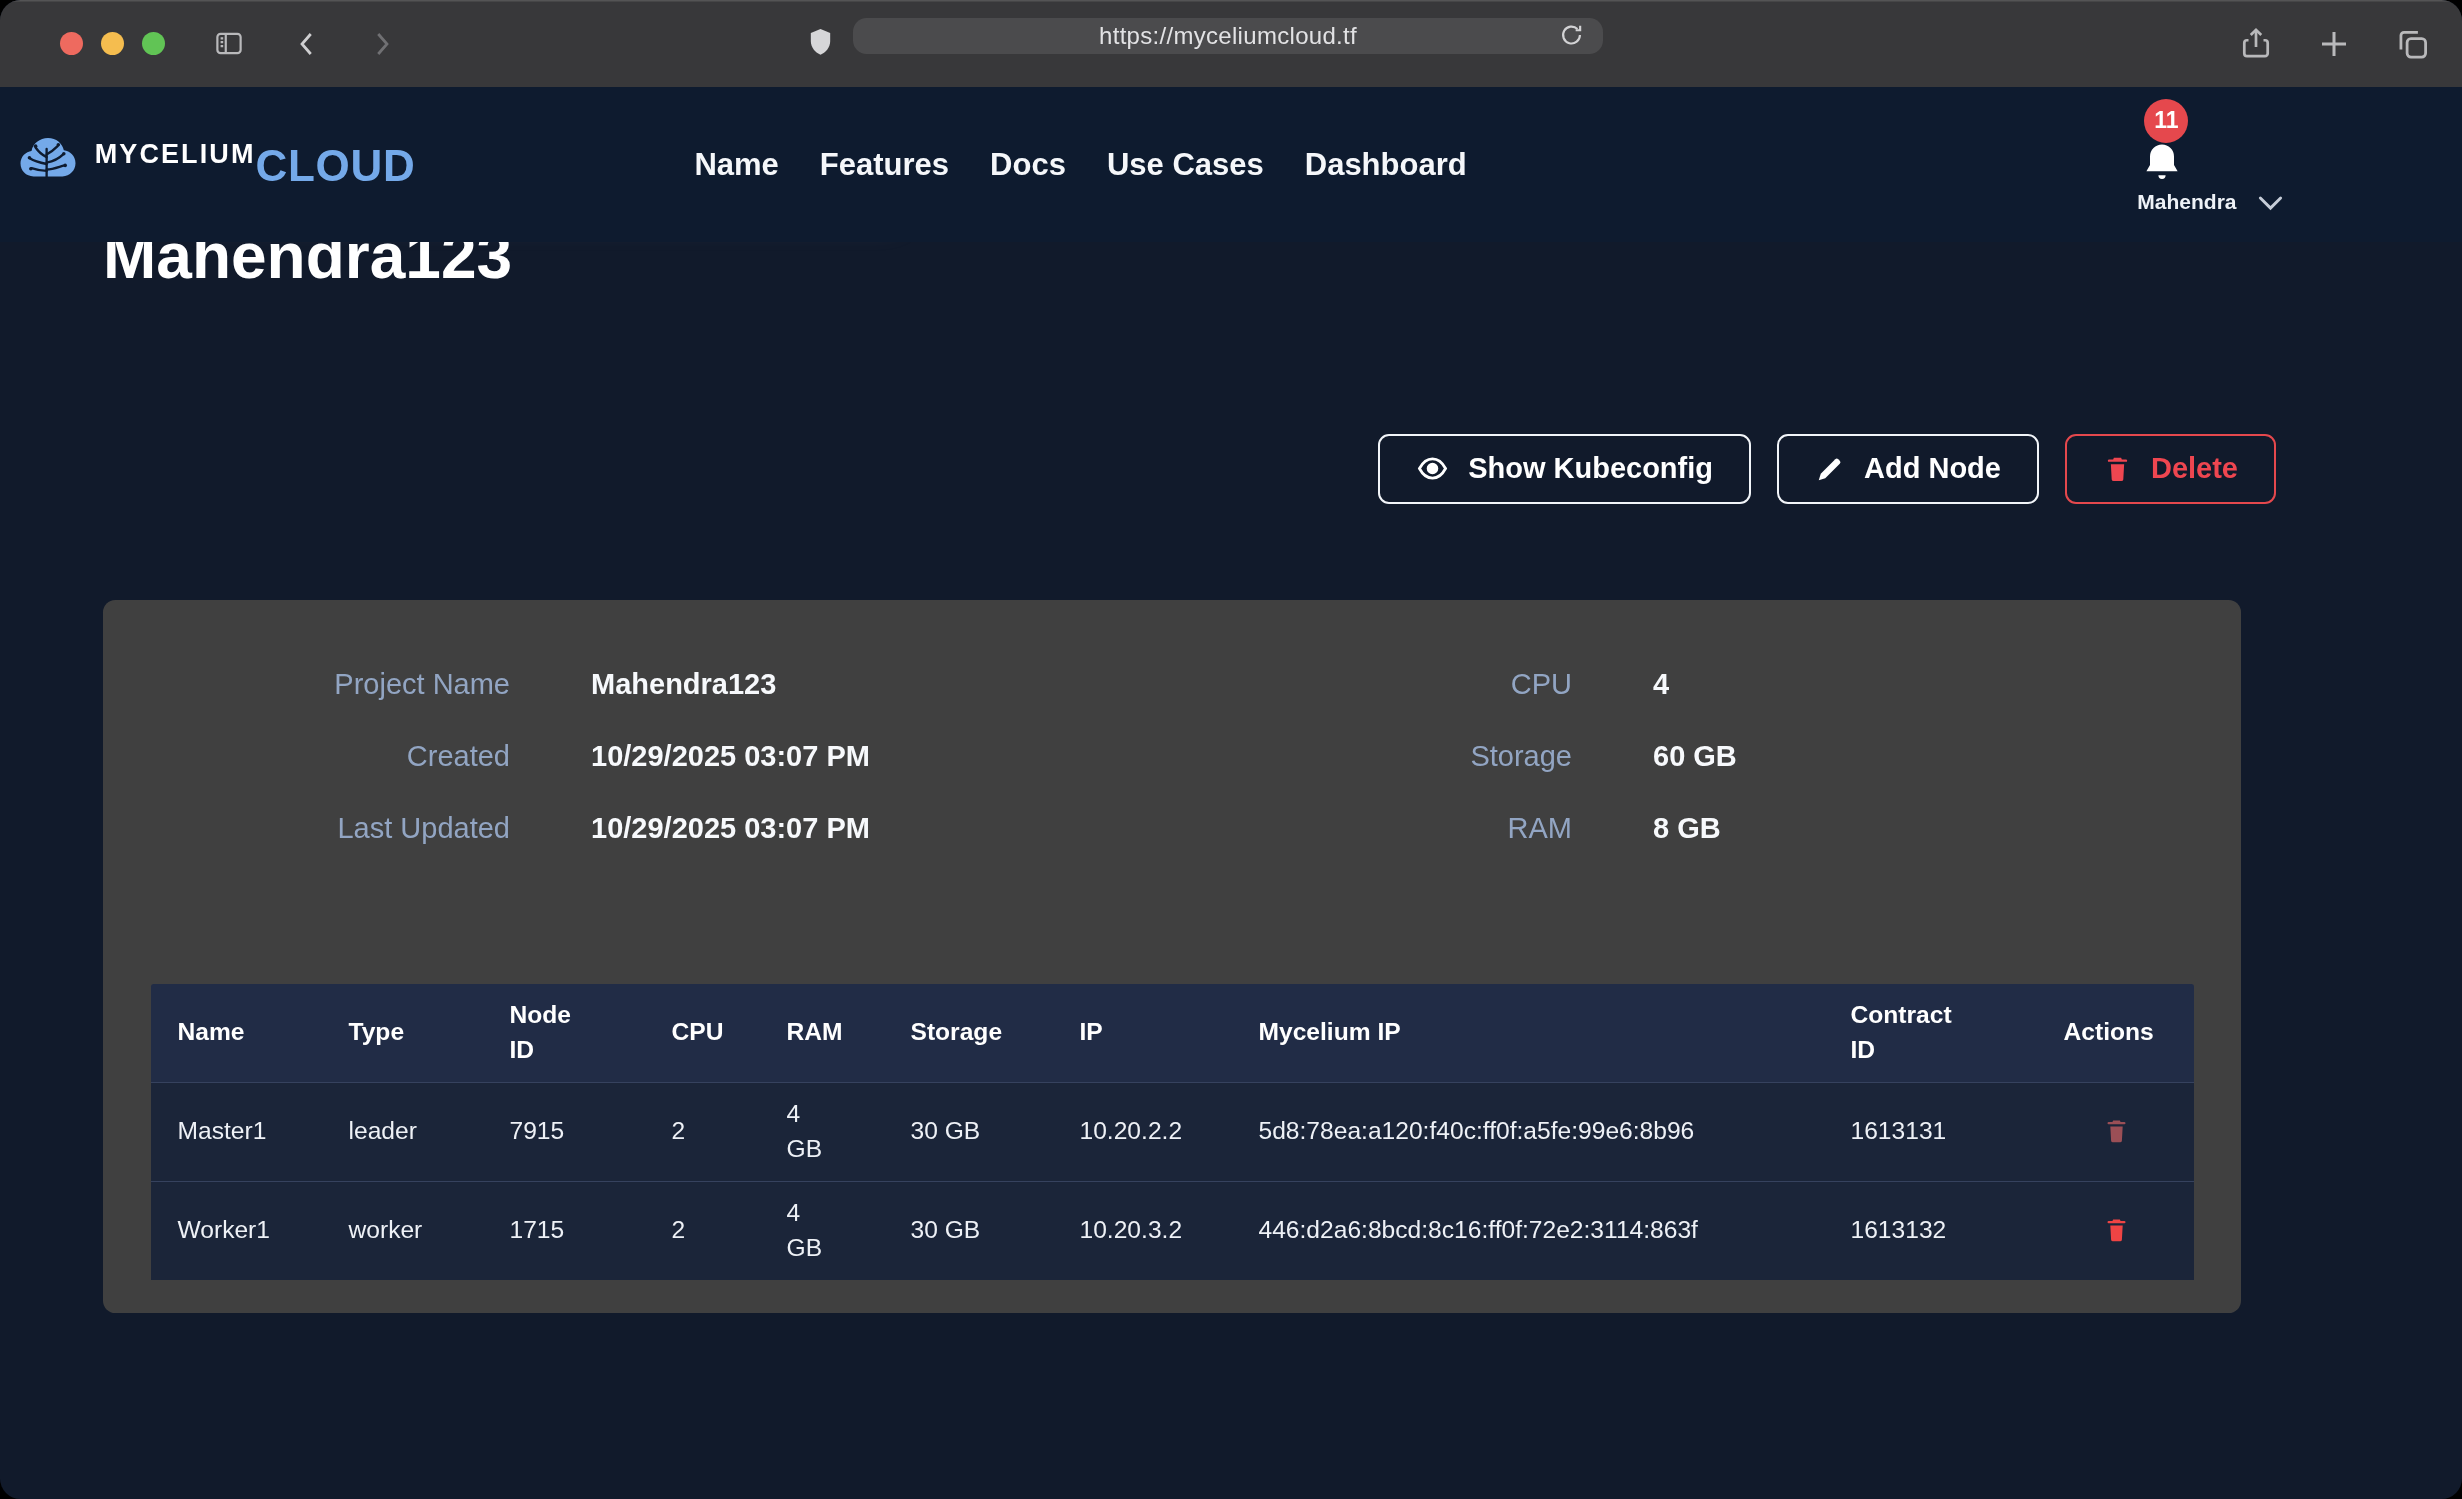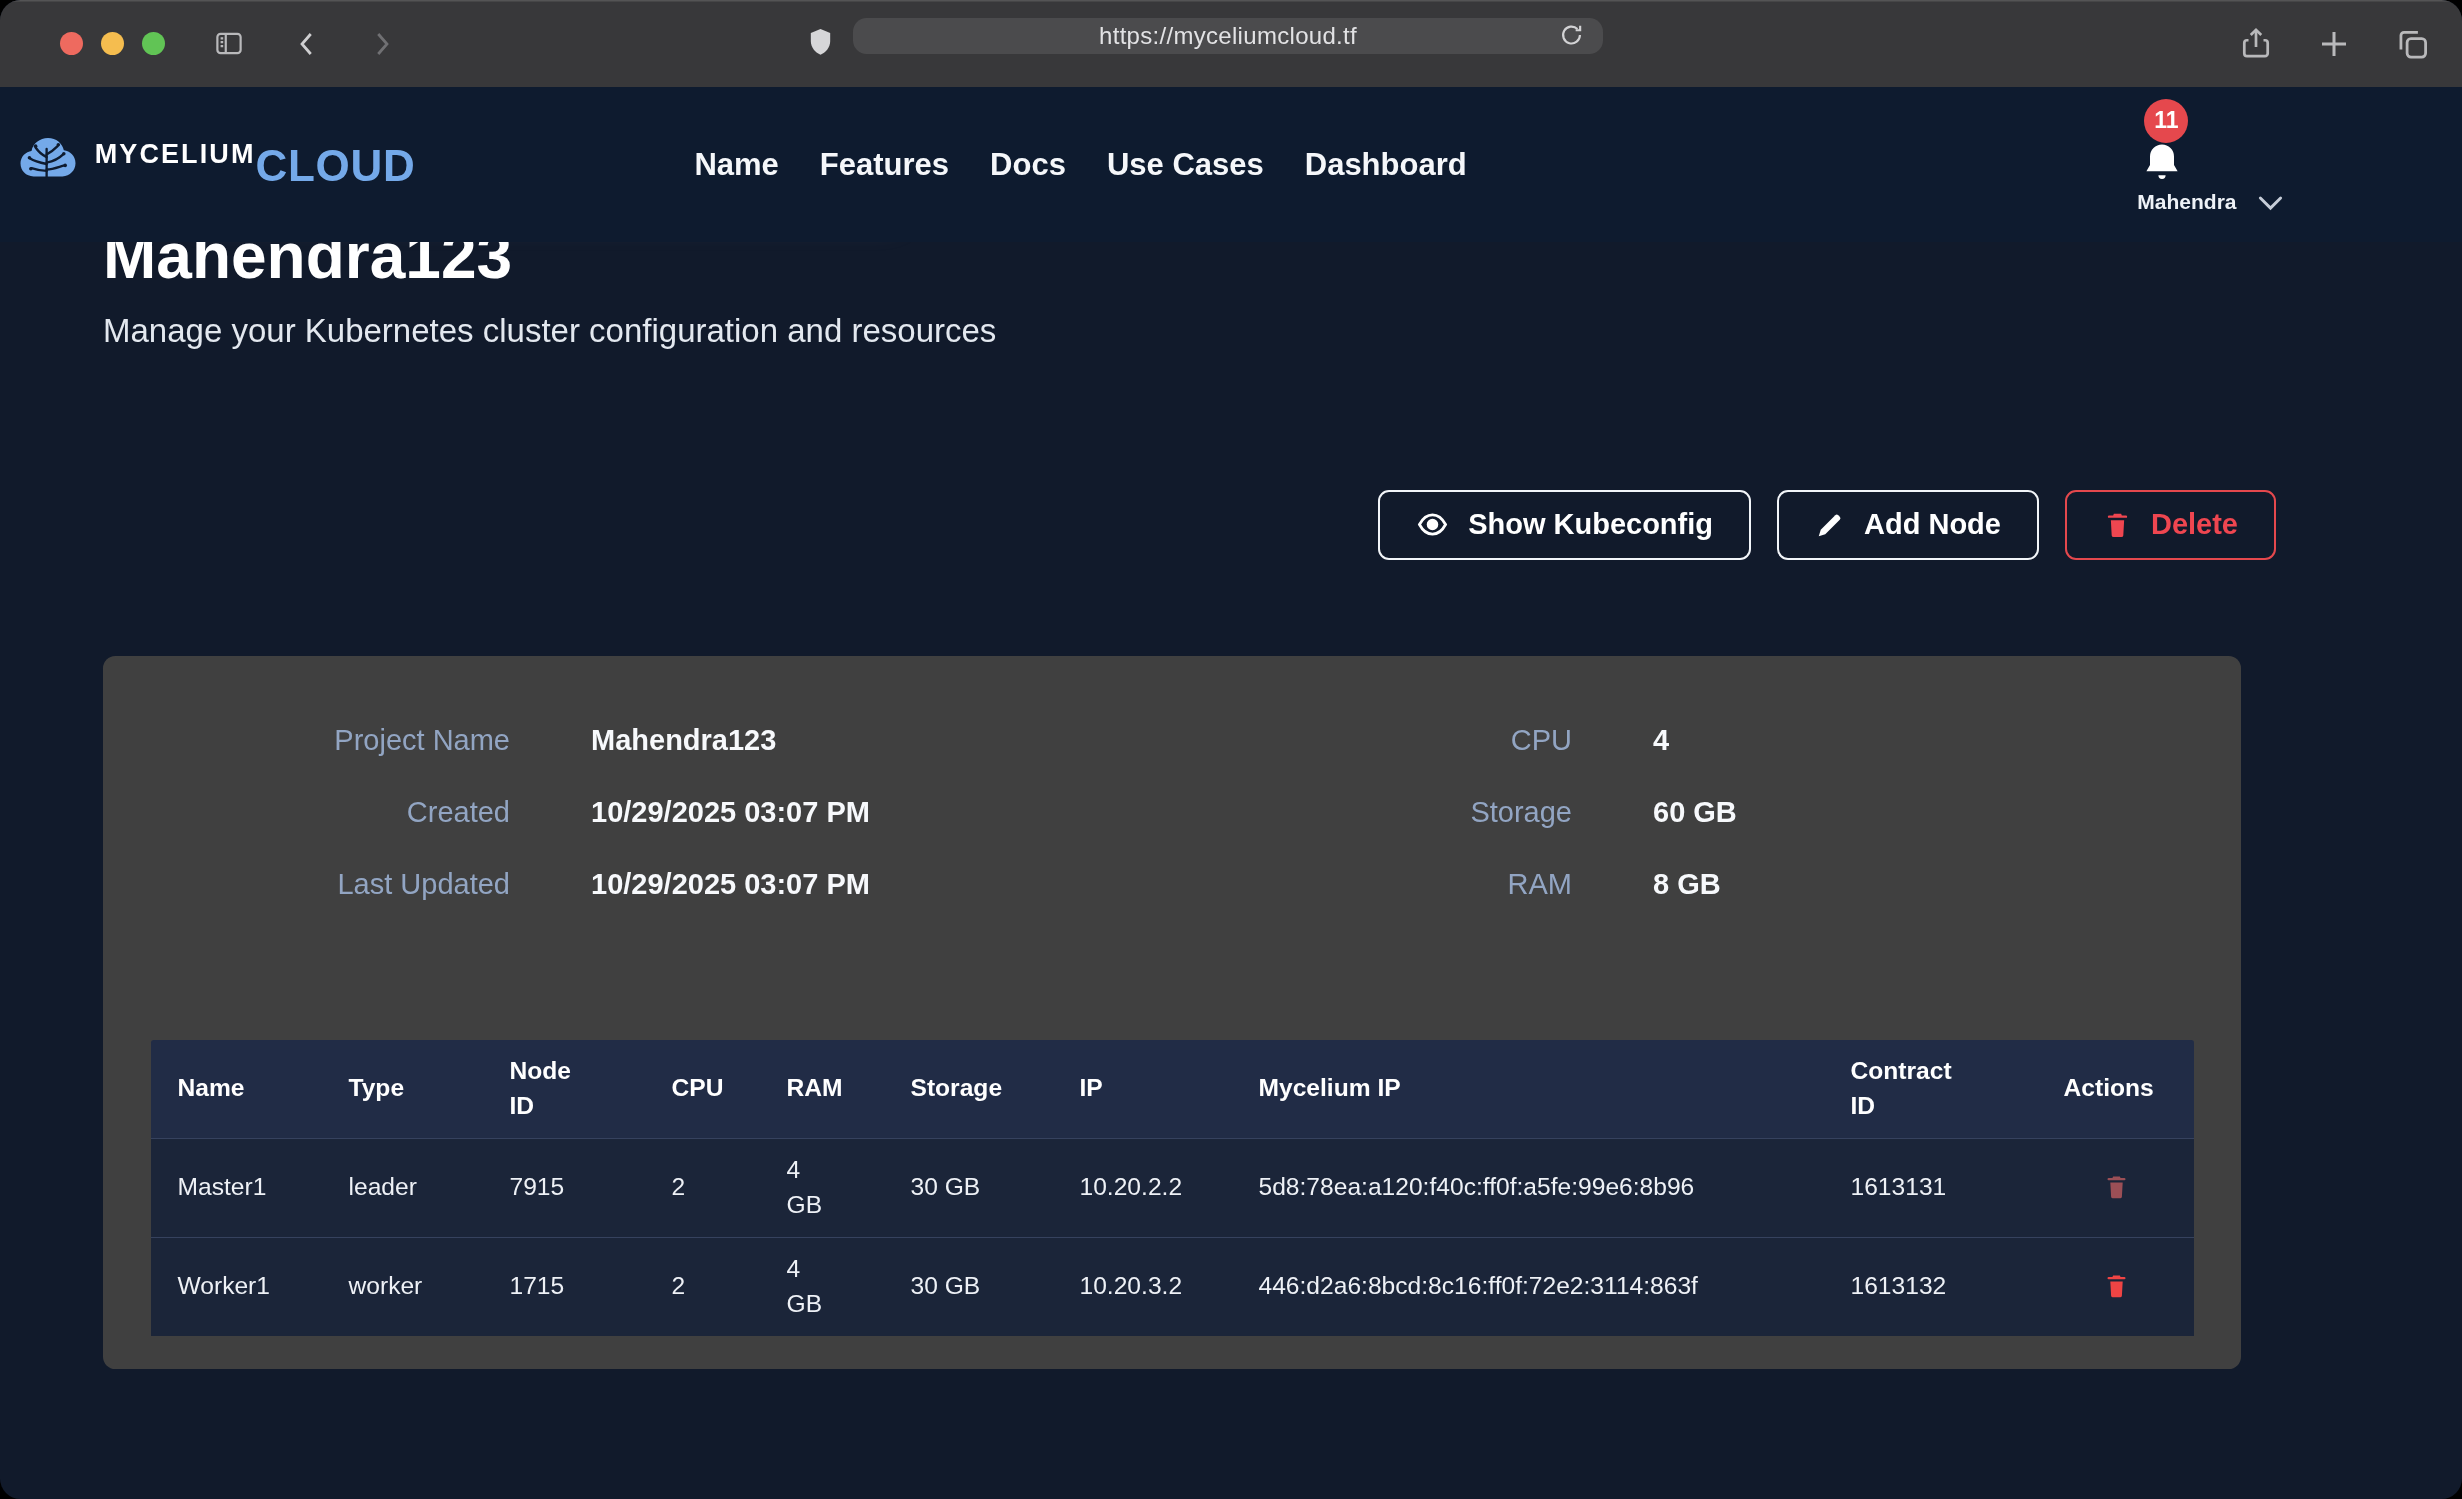--- a/index.html
+++ b/index.html
@@ -240,21 +240,20 @@
           </svg>
         </span>
       </div>
     </div>
   </div>
 
   <div class="main">
     <div class="blur-band"></div>
 
     <h1 class="page-title">Mahendra123</h1>
-    <div class="page-subtitle">Manage your Kubernetes cluster configuration and resources</div>
 
     <div class="actions">
       <button class="btn">
         <span class="ic">
           <svg width="33" height="33" viewBox="0 0 24 24" fill="none" stroke="#ffffff" stroke-width="2">
             <path d="M2.5 12C5 7.3 8.3 5 12 5s7 2.3 9.5 7c-2.5 4.7-5.8 7-9.5 7s-7-2.3-9.5-7z"></path>
             <circle cx="12" cy="12" r="3.2" fill="#ffffff"></circle>
           </svg>
         </span>
         <span>Show Kubeconfig</span>

